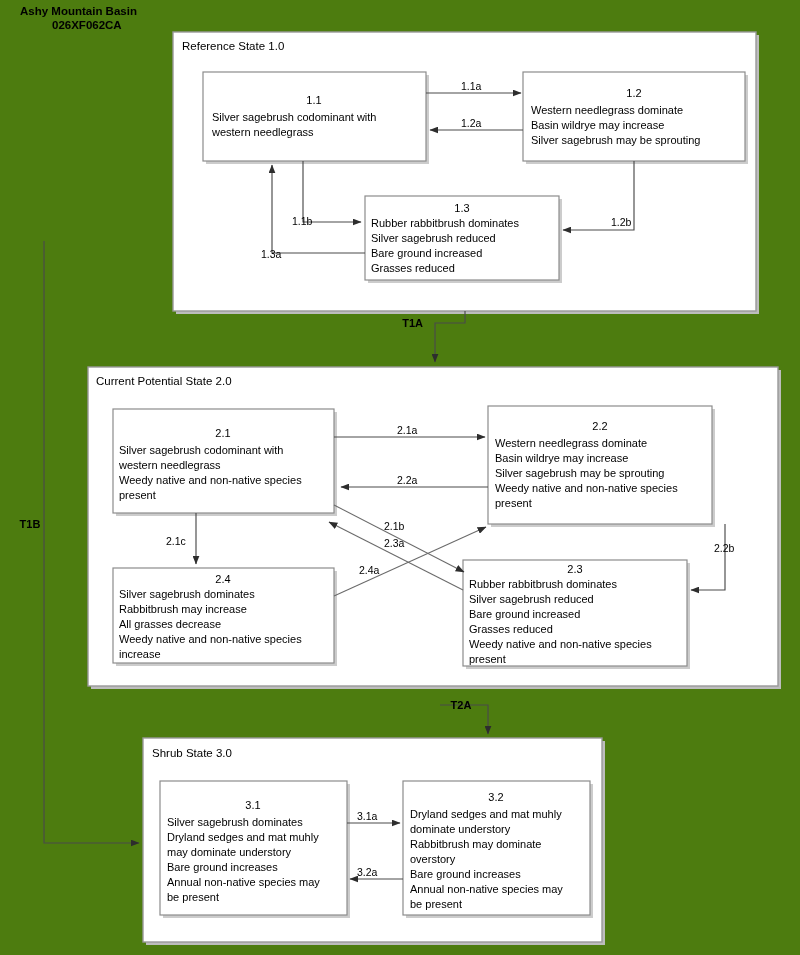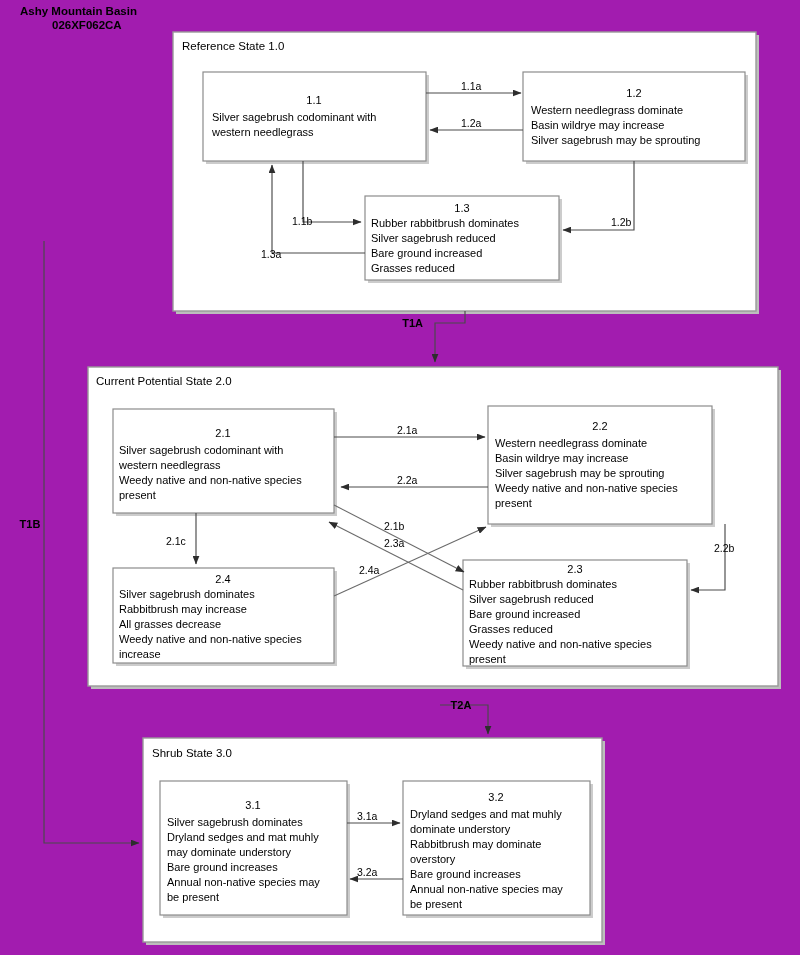--- a/index.html
+++ b/index.html
@@ -9,21 +9,21 @@
     background: #ffffff;
   }
   body {
     font-family: "Liberation Sans", sans-serif;
     color: #000000;
   }
   #diagram-root {
     position: relative;
     width: 800px;
     height: 955px;
-    background: #a21caf;
+    background: #4d7c0f;
     overflow: hidden;
   }
   svg.diagram-canvas {
     position: absolute;
     top: 0;
     left: 0;
     width: 800px;
     height: 955px;
   }
   .state-frame {

